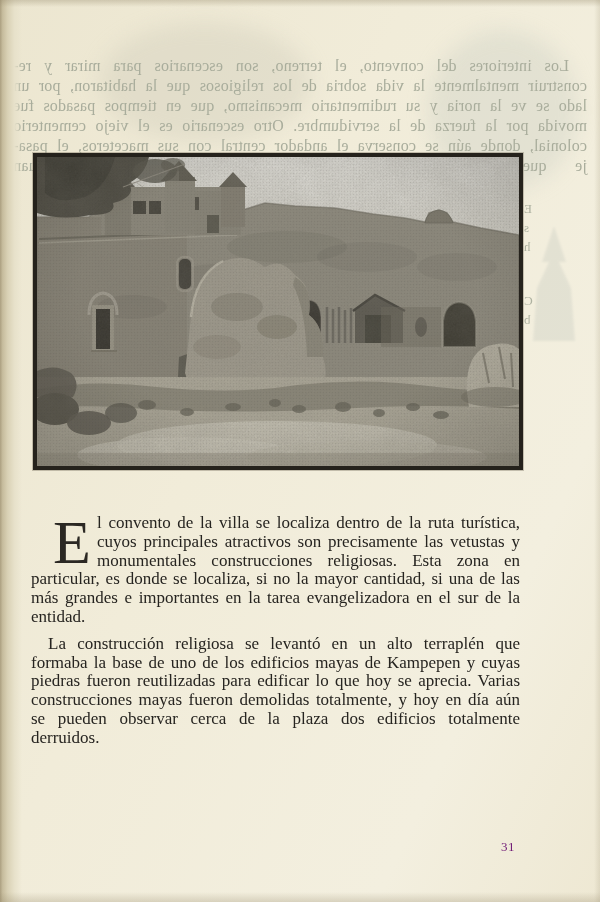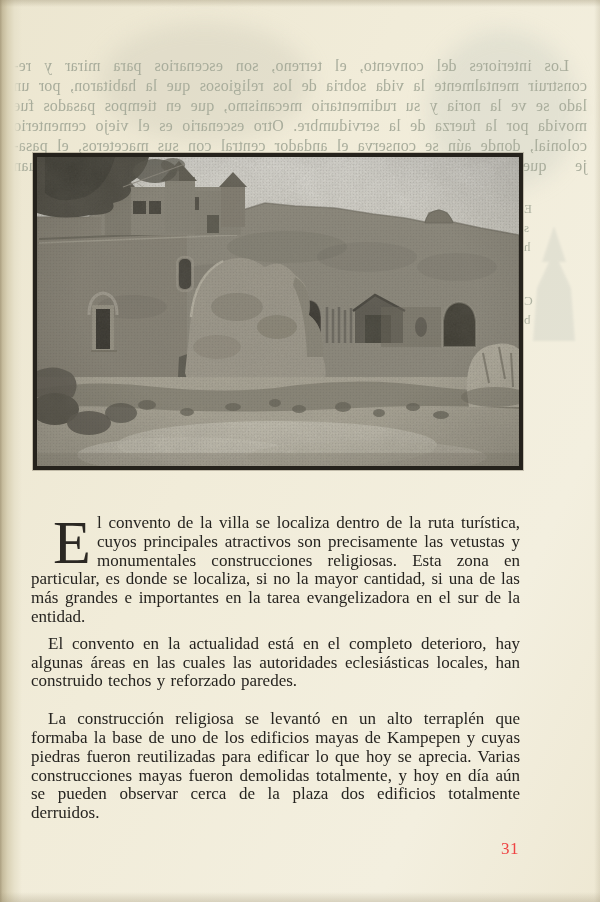--- a/index.html
+++ b/index.html
@@ -40,21 +40,21 @@
   
   .text-block{position:absolute;left:31px;top:514px;width:489px;z-index:2;
     color:#262420;font-size:17px;line-height:18.8px;text-align:justify;word-spacing:.06em;}
   .text-block p{margin:0;}
   .p1{margin-bottom:8px !important;}
   .p2{margin-bottom:19px !important;}
   .indent{text-indent:17px;}
   .dropcap{float:left;width:40px;height:52px;margin:2px 4px 2px 22px;
     font-size:62px;line-height:52px;color:#2b2823;text-indent:0;}
   .pagenum{position:absolute;left:501px;top:839px;z-index:2;
-    color:#ef4444;font-size:17px;letter-spacing:.5px;}
+    color:#701a75;font-size:13px;letter-spacing:.5px;}
 </style>
 </head>
 <body>
 
 <div class="edge-left"></div>
 <div class="edge-top"></div>
 <div class="edge-bottom"></div>
 <div class="edge-right"></div>
 <div class="wash wash-a"></div>
 <div class="wash wash-b"></div>
@@ -216,17 +216,16 @@
       <rect x="0" y="0" width="482" height="309" filter="url(#fGrain)" opacity=".30"></rect>
       <rect x="0" y="0" width="482" height="309" filter="url(#fMottle)" opacity=".18"></rect>
       <rect x="0" y="0" width="482" height="309" fill="url(#dots)" opacity=".10"></rect>
       <rect x="0" y="0" width="482" height="309" fill="url(#vigG)"></rect>
     </g>
   </svg>
 </figure>
 
 <main class="text-block">
   <p class="p1"><span class="dropcap">E</span><span>l convento de la villa se localiza dentro de la ruta turística, cuyos principales atractivos son precisamente las vetustas y monumentales construcciones religiosas. Esta zona en particular, es donde se localiza, si no la mayor cantidad, si una de las más grandes e importantes en la tarea evangelizadora en el sur de la entidad.</span></p>
-  <p class="p2 indent">El convento en la actualidad está en el completo deterioro, hay algunas áreas en las cuales las autoridades eclesiásticas locales, han construido techos y reforzado paredes.</p>
   <p class="p3 indent">La construcción religiosa se levantó en un alto terraplén que formaba la base de uno de los edificios mayas de Kampepen y cuyas piedras fueron reutilizadas para edificar lo que hoy se aprecia. Varias construcciones mayas fueron demolidas totalmente, y hoy en día aún se pueden observar cerca de la plaza dos edificios totalmente derruidos.</p>
 </main>
 
 <div class="pagenum">31</div>
 
 </body></html>

